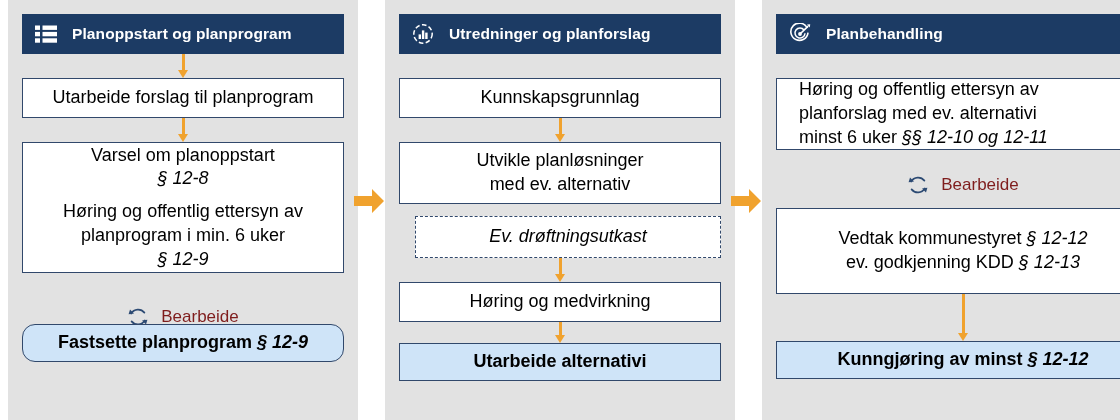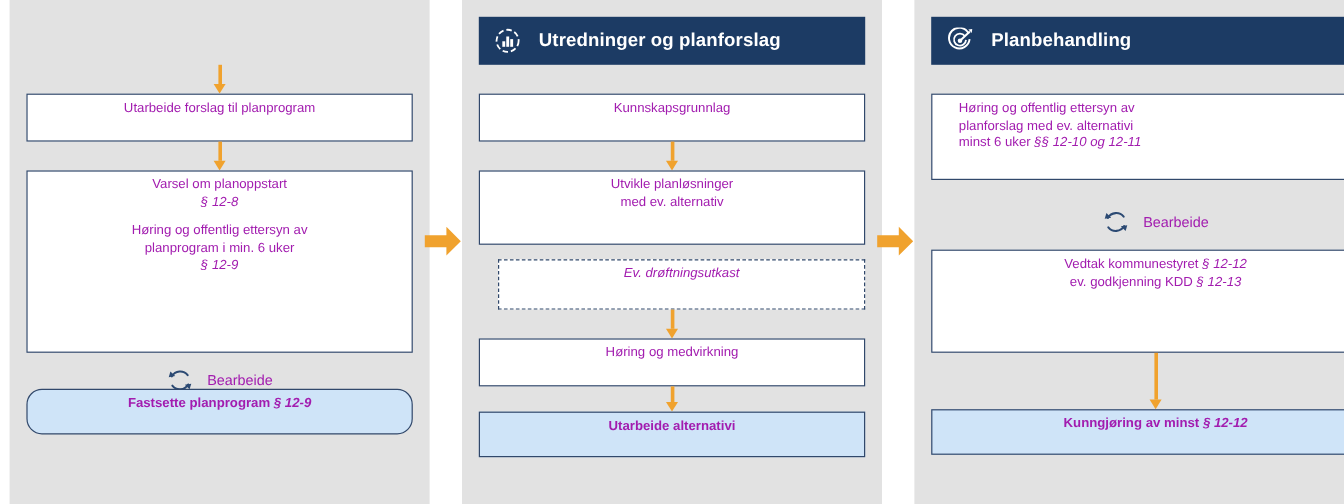--- a/index.html
+++ b/index.html
@@ -73,24 +73,25 @@
 
   
   .node {
     position: absolute;
     left: 0;
     right: 0;
     box-sizing: border-box;
     background: #ffffff;
     border: 1.6px solid #31486b;
     display: flex;
+    align-items: center;
     justify-content: center;
     text-align: center;
-    font-size: 11px;
-    color: #a21caf;
+    font-size: 18px;
+    color: #000000;
     line-height: 1.32;
     padding: 4px 8px;
   }
   .node.fill-blue {
     background: #cfe4f8;
     font-weight: bold;
   }
   .node.dashed {
     border: 1.8px dashed #31486b;
     font-style: italic;
@@ -135,57 +136,70 @@
     align-items: center;
     justify-content: center;
     gap: 12px;
   }
   .bearbeide .cycle-icon {
     width: 22px;
     height: 22px;
     display: block;
   }
   .bearbeide .bearb-label {
-    font-size: 12px;
-    color: #a21caf;
+    font-size: 17px;
+    color: #7f1d1d;
   }
 
   
   .big-arrow {
     position: absolute;
     width: 34px;
     height: 30px;
   }
   .arrow-1 { left: 352px; top: 186px; }
   .arrow-2 { left: 729px; top: 186px; }
 </style>
 </head>
 <body>
 
 <div id="flow">
 
   <div class="column col-1">
     <div class="col-inner">
 
+      <div class="col-header">
+        <span class="hdr-icon">
+          <svg width="22" height="18" viewBox="0 0 22 18">
+            <rect x="0" y="0.5" width="5" height="4.4" fill="#ffffff"></rect>
+            <rect x="7.5" y="0.5" width="14.5" height="4.4" fill="#ffffff"></rect>
+            <rect x="0" y="6.9" width="5" height="4.4" fill="#ffffff"></rect>
+            <rect x="7.5" y="6.9" width="14.5" height="4.4" fill="#ffffff"></rect>
+            <rect x="0" y="13.3" width="5" height="4.4" fill="#ffffff"></rect>
+            <rect x="7.5" y="13.3" width="14.5" height="4.4" fill="#ffffff"></rect>
+          </svg>
+        </span>
+        <span class="hdr-title">Planoppstart og planprogram</span>
+      </div>
 
       <div class="vconn" style="top:54px; height:24px;">
         <div class="stem" style="height:16px;"></div>
         <div class="head" style="top:16px;"></div>
       </div>
 
       <div class="node" style="top:78px; height:40px;">
         <span class="inner">Utarbeide forslag til planprogram</span>
       </div>
 
       <div class="vconn" style="top:118px; height:24px;">
         <div class="stem" style="height:16px;"></div>
         <div class="head" style="top:16px;"></div>
       </div>
 
-      <div class="node" style="top:142px; height:152px;">
+      <div class="node" style="top:142px; height:131px;">
         <span class="inner">
           <span>Varsel om planoppstart</span><br>
           <em class="para">§ 12-8</em>
           <span class="blank-line"></span>
           <span>Høring og offentlig ettersyn av</span><br>
           <span>planprogram i min. 6 uker</span><br>
           <em class="para">§ 12-9</em>
         </span>
       </div>
 

